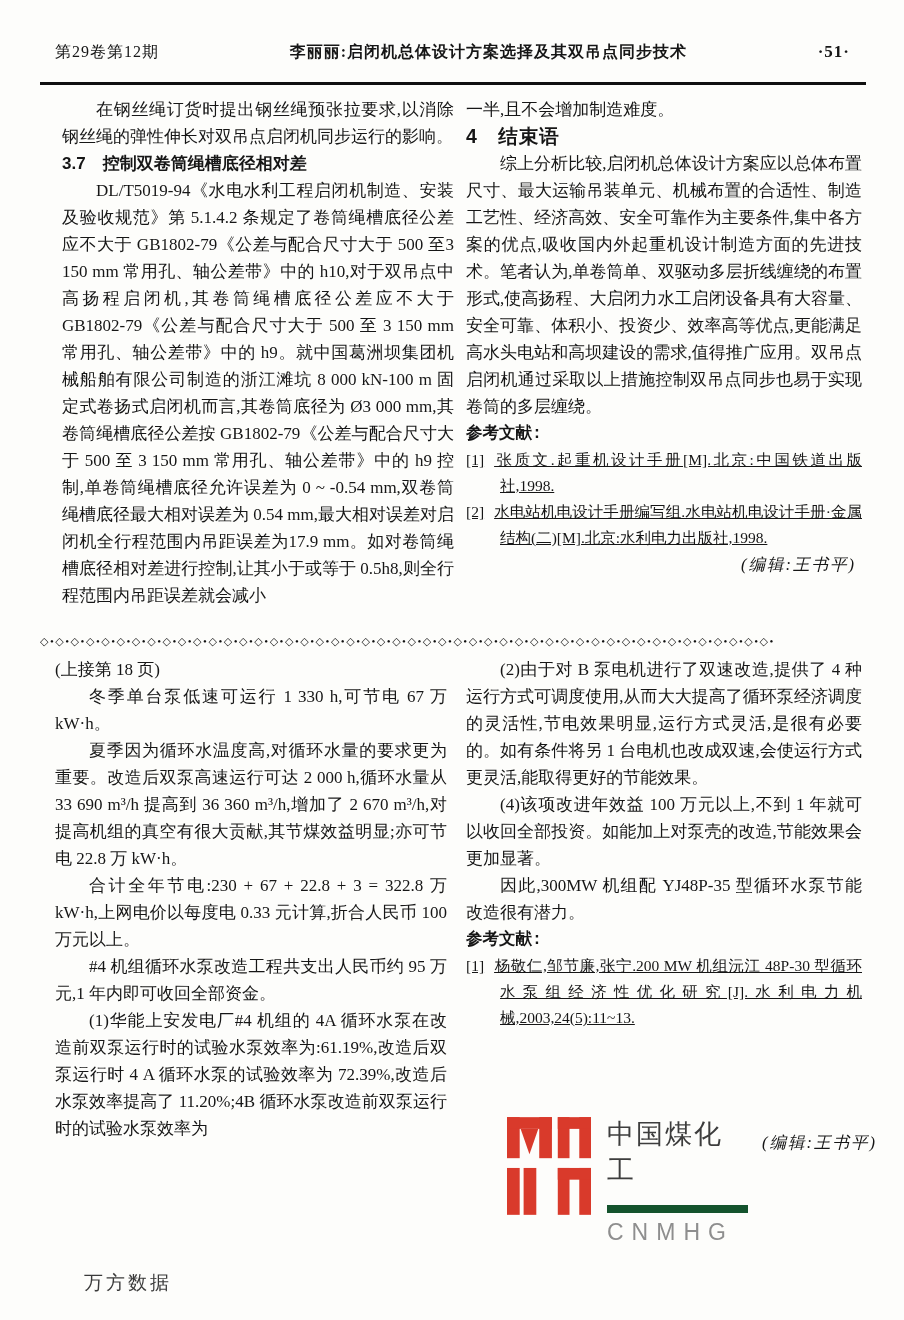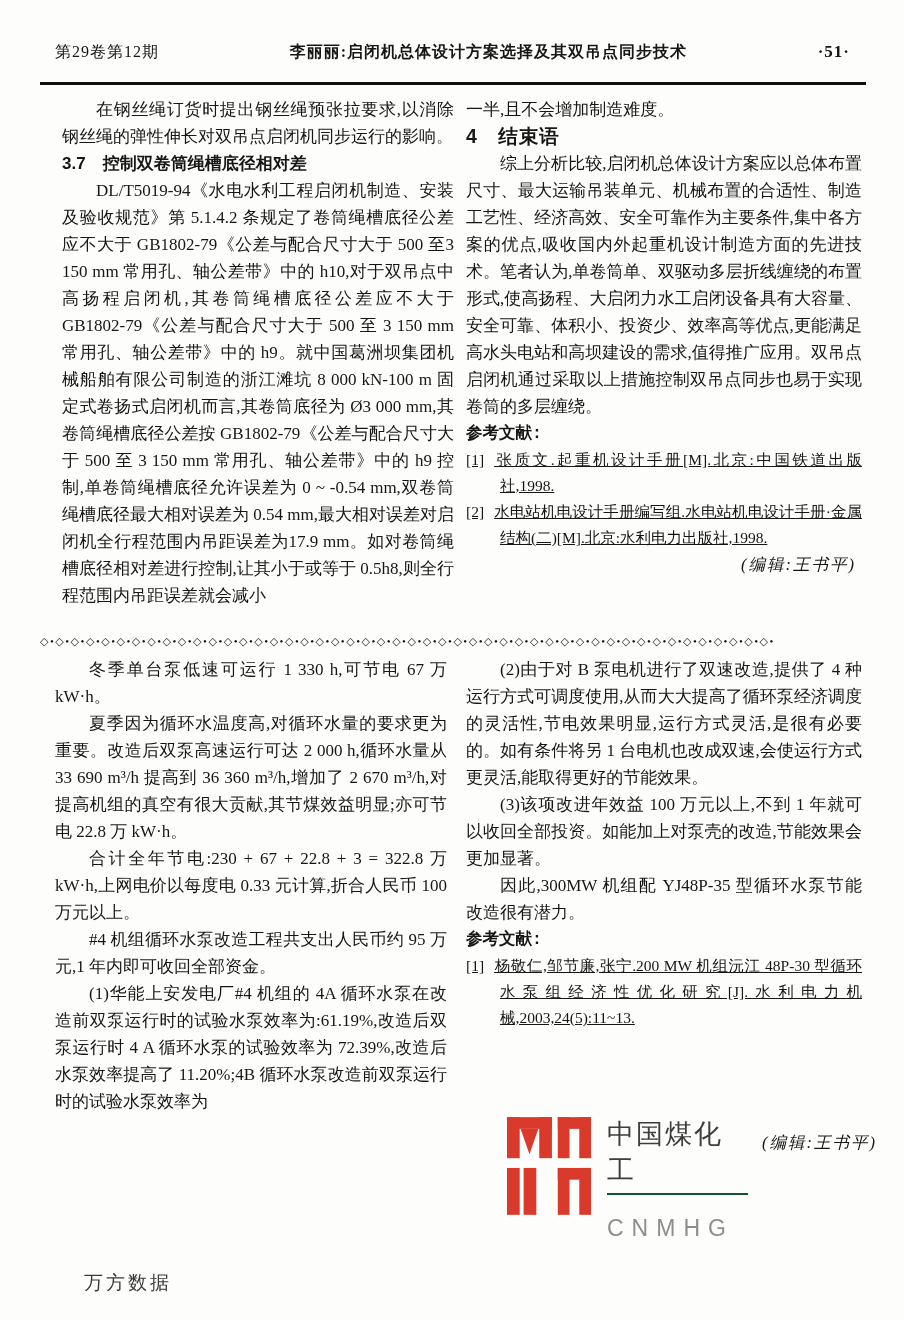--- a/index.html
+++ b/index.html
@@ -56,24 +56,24 @@
   
   .logo-cluster{
     position:absolute;left:507px;top:1116px;width:370px;
     display:flex;align-items:flex-start;
   }
   .logo-mark{flex:0 0 auto;margin-right:16px;}
   .logo-text .cn{
     display:inline-block;
     font-family:"Liberation Sans","DejaVu Sans",sans-serif;
     font-size:27px;color:#3d3d3d;letter-spacing:2px;
-    padding-bottom:5px;border-bottom:2px solid #14532d;
+    padding-bottom:17px;border-bottom:8px solid #14532d;
   }
   .logo-text .en{
-    display:block;margin-top:20px;
+    display:block;margin-top:6px;
     font-family:"Liberation Sans","DejaVu Sans",sans-serif;
     font-size:23px;color:#8e8e8e;letter-spacing:8px;
   }
   .logo-editor{
     margin-left:14px;margin-top:16px;white-space:nowrap;
     font-style:italic;font-size:16.5px;letter-spacing:2px;
   }
   
   .footer-brand{
     position:absolute;left:84px;top:1270px;
@@ -105,30 +105,31 @@
     <p class="indent">综上分析比较,启闭机总体设计方案应以总体布置尺寸、最大运输吊装单元、机械布置的合适性、制造工艺性、经济高效、安全可靠作为主要条件,集中各方案的优点,吸收国内外起重机设计制造方面的先进技术。笔者认为,单卷筒单、双驱动多层折线缠绕的布置形式,使高扬程、大启闭力水工启闭设备具有大容量、安全可靠、体积小、投资少、效率高等优点,更能满足高水头电站和高坝建设的需求,值得推广应用。双吊点启闭机通过采取以上措施控制双吊点同步也易于实现卷筒的多层缠绕。</p>
     <p class="refs-title">参考文献:</p>
     <p class="ref-item"><span class="ref-label">[1]</span><span>张质文.起重机设计手册[M].北京:中国铁道出版社,1998.</span></p>
     <p class="ref-item"><span class="ref-label">[2]</span><span>水电站机电设计手册编写组.水电站机电设计手册·金属结构(二)[M].北京:水利电力出版社,1998.</span></p>
     <p class="editor-line">(编辑:王书平)</p>
   </div>
 
   <div class="section-divider">◇•◇•◇•◇•◇•◇•◇•◇•◇•◇•◇•◇•◇•◇•◇•◇•◇•◇•◇•◇•◇•◇•◇•◇•◇•◇•◇•◇•◇•◇•◇•◇•◇•◇•◇•◇•◇•◇•◇•◇•◇•◇•◇•◇•◇•◇•◇•◇•</div>
 
   <div class="col lower-left">
+    <p>(上接第 18 页)</p>
     <p class="indent">冬季单台泵低速可运行 1 330 h,可节电 67 万 kW·h。</p>
     <p class="indent">夏季因为循环水温度高,对循环水量的要求更为重要。改造后双泵高速运行可达 2 000 h,循环水量从 33 690 m³/h 提高到 36 360 m³/h,增加了 2 670 m³/h,对提高机组的真空有很大贡献,其节煤效益明显;亦可节电 22.8 万 kW·h。</p>
     <p class="indent">合计全年节电:230 + 67 + 22.8 + 3 = 322.8 万 kW·h,上网电价以每度电 0.33 元计算,折合人民币 100 万元以上。</p>
     <p class="indent">#4 机组循环水泵改造工程共支出人民币约 95 万元,1 年内即可收回全部资金。</p>
     <p class="indent">(1)华能上安发电厂#4 机组的 4A 循环水泵在改造前双泵运行时的试验水泵效率为:61.19%,改造后双泵运行时 4 A 循环水泵的试验效率为 72.39%,改造后水泵效率提高了 11.20%;4B 循环水泵改造前双泵运行时的试验水泵效率为</p>
   </div>
 
   <div class="col lower-right">
     <p class="indent">(2)由于对 B 泵电机进行了双速改造,提供了 4 种运行方式可调度使用,从而大大提高了循环泵经济调度的灵活性,节电效果明显,运行方式灵活,是很有必要的。如有条件将另 1 台电机也改成双速,会使运行方式更灵活,能取得更好的节能效果。</p>
-    <p class="indent">(3)该项改进年效益 100 万元以上,不到 1 年就可以收回全部投资。如能加上对泵壳的改造,节能效果会更加显著。</p>
+    <p class="indent">(4)该项改进年效益 100 万元以上,不到 1 年就可以收回全部投资。如能加上对泵壳的改造,节能效果会更加显著。</p>
     <p class="indent">因此,300MW 机组配 YJ48P-35 型循环水泵节能改造很有潜力。</p>
     <p class="refs-title">参考文献:</p>
     <p class="ref-item"><span class="ref-label">[1]</span><span>杨敬仁,邹节廉,张宁.200 MW 机组沅江 48P-30 型循环水泵组经济性优化研究[J].水利电力机械,2003,24(5):11~13.</span></p>
   </div>
 
   <div class="logo-cluster">
     <svg class="logo-mark" width="84" height="100" viewBox="0 0 86 100" xmlns="http://www.w3.org/2000/svg">
       <g fill="#d93a2b">
 
         <rect x="0" y="0" width="13" height="42"></rect>

